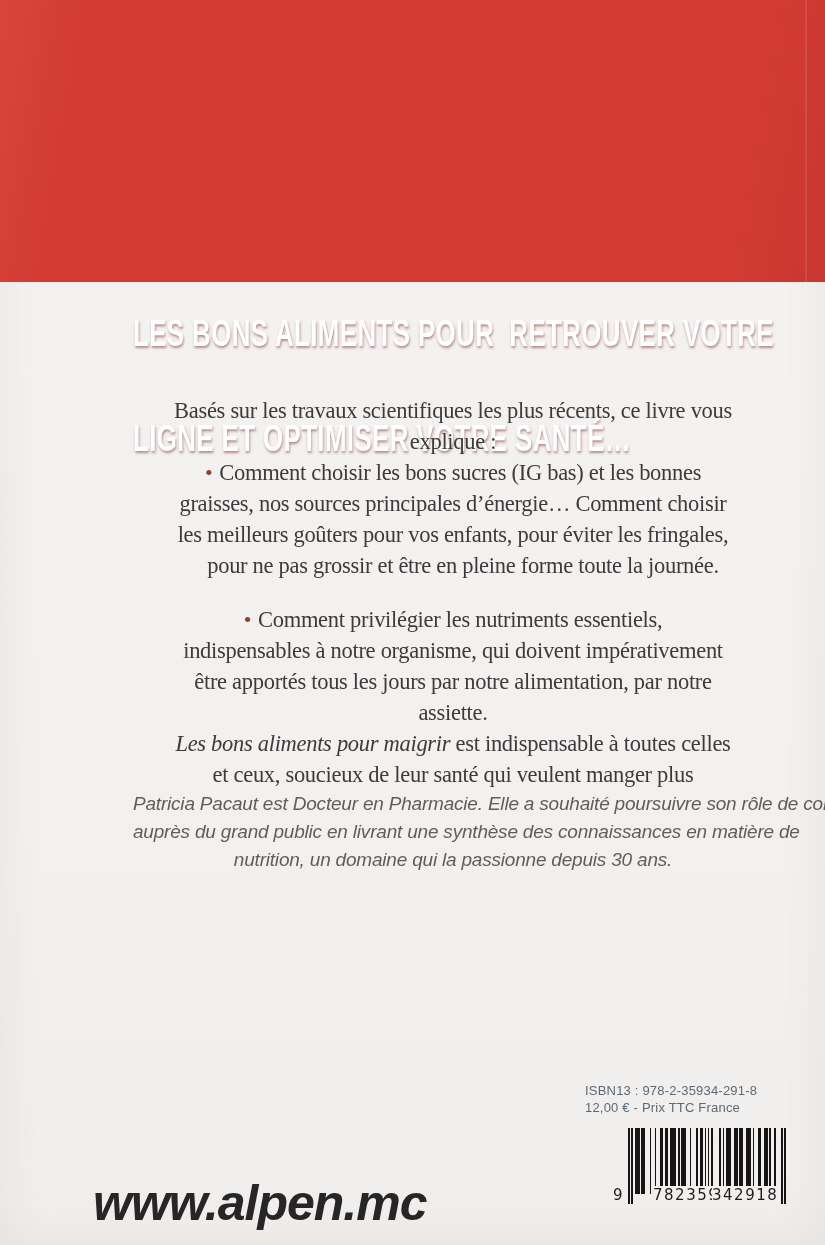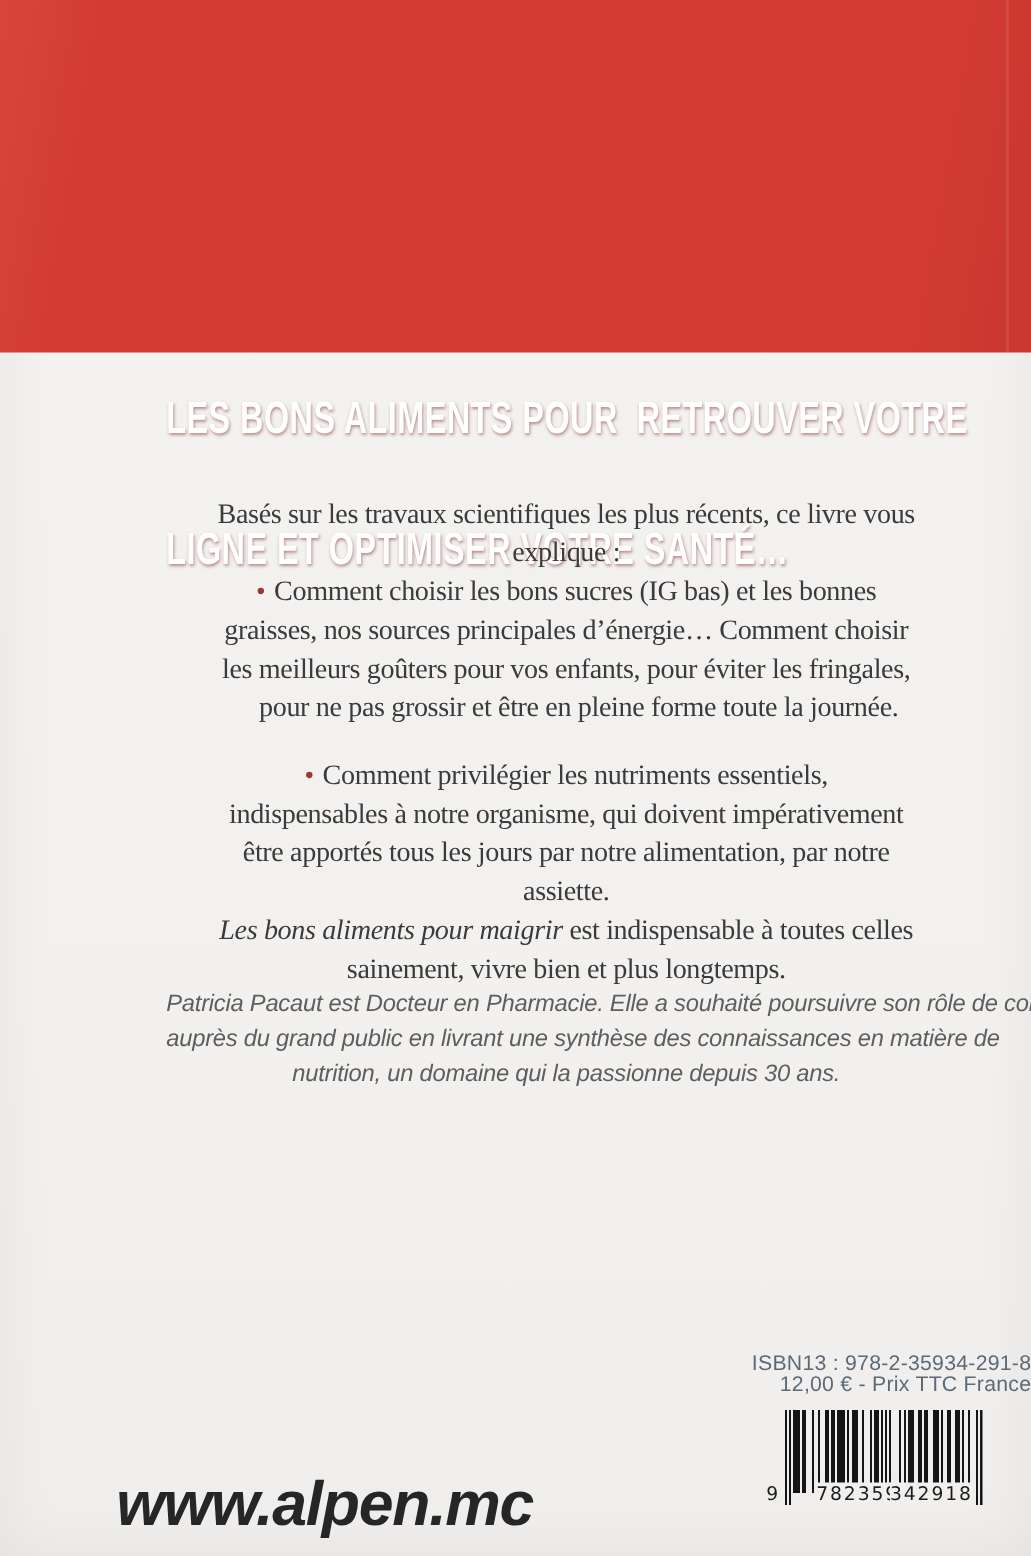--- a/index.html
+++ b/index.html
@@ -67,22 +67,22 @@
     font-size: 19px;
     line-height: 28px;
     letter-spacing: -0.2px;
     color: #5e5e5e;
   }
   
   .isbn-block {
     position: absolute;
     left: 585px; top: 1082px;
     width: 240px;
-    text-align: right;
-    font-size: 17px;
+    text-align: left;
+    font-size: 13px;
     line-height: 17px;
     color: #5c6a78;
     letter-spacing: 0.2px;
   }
   .barcode {
     position: absolute;
     left: 628px; top: 1128px;
     width: 158px; height: 88px;
   }
   .bc-digit {
@@ -135,21 +135,21 @@
 
     <p class="p-b2">
       <span class="line" style="display: block; margin-top: 23px;"><span class="dot" style="display: inline;">•</span><span>Comment privilégier les nutriments essentiels,</span></span>
       <span class="line" style="display: block;">indispensables à notre organisme, qui doivent impérativement</span>
       <span class="line" style="display: block;">être apportés tous les jours par notre alimentation, par notre</span>
       <span class="line" style="display: block;">assiette.</span>
     </p>
 
     <p class="p-close">
       <span class="line" style="display: block;"><em>Les bons aliments pour maigrir</em><span> est indispensable à toutes celles</span></span>
-      <span class="line" style="display: block;">sainement, vivre bien et plus longtemps.</span>
+      <span class="line" style="display: block;">et ceux, soucieux de leur santé qui veulent manger plus</span>
     </p>
 
     <p class="bio">
       <span class="line" style="display: block;">Patricia Pacaut est Docteur en Pharmacie. Elle a souhaité poursuivre son rôle de conseil</span>
       <span class="line" style="display: block;">auprès du grand public en livrant une synthèse des connaissances en matière de</span>
       <span class="line" style="display: block;">nutrition, un domaine qui la passionne depuis 30 ans.</span>
     </p>
   </div>
 
   <div class="isbn-block">

